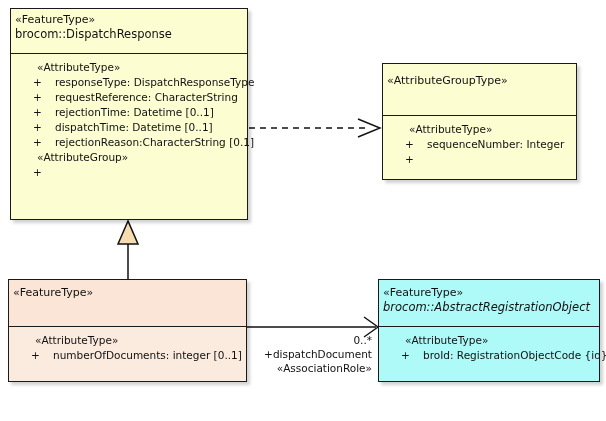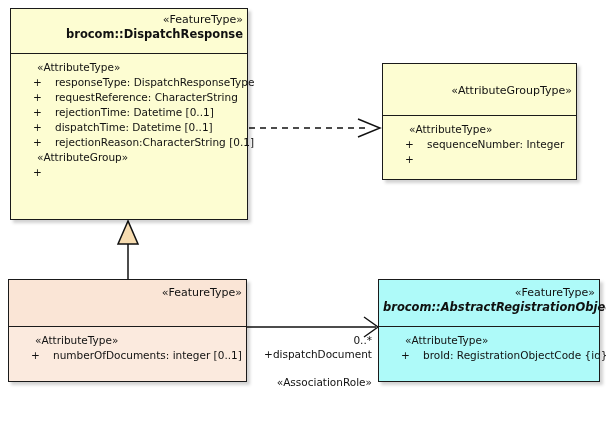--- a/index.html
+++ b/index.html
@@ -18,37 +18,37 @@
 
   
   .uml-class {
     position: absolute;
     box-sizing: border-box;
     border: 1.6px solid #1a1a1a;
     box-shadow: 3px 3px 3px rgba(0,0,0,0.18);
   }
   .uml-header {
     box-sizing: border-box;
-    text-align: right;
+    text-align: left;
     padding: 4px 4px 5px 4px;
     border-bottom: 1.6px solid #1a1a1a;
   }
   .uml-body {
     box-sizing: border-box;
     padding: 6px 4px 4px 16px;
   }
   .stereotype {
     font-size: 11px;
     color: #111;
     line-height: 14px;
     white-space: nowrap;
   }
   .classname {
     font-size: 11.5px;
-    font-weight: bold;
+    font-weight: normal;
     color: #111;
     line-height: 15px;
     white-space: nowrap;
   }
   .classname.abstract { font-style: italic; }
 
   .group-stereotype {
     font-size: 10.5px;
     color: #111;
     line-height: 15px;
@@ -77,21 +77,21 @@
     left: 10px; top: 8px; width: 238px; height: 212px;
     background: #fdfdd2;
   }
   #box-dispatch-response .uml-header { background: #fdfdd2; height: 45px; }
   #box-dispatch-response .uml-body { background: #fdfdd2; }
 
   #box-criterion-error {
     left: 382px; top: 63px; width: 195px; height: 117px;
     background: #fdfdd2;
   }
-  #box-criterion-error .uml-header { background: #fdfdd2; height: 52px; padding-top: 20px; }
+  #box-criterion-error .uml-header { background: #fdfdd2; height: 52px; padding-top: 10px; }
   #box-criterion-error .uml-body { background: #fdfdd2; }
 
   #box-dispatch-characteristics {
     left: 8px; top: 279px; width: 239px; height: 103px;
     background: #fbeade;
   }
   #box-dispatch-characteristics .uml-header { background: #fae5d6; height: 47px; padding-top: 6px; }
   #box-dispatch-characteristics .uml-body { background: #fbeade; }
 
   #box-abstract-registration {
@@ -113,21 +113,21 @@
   .assoc-label {
     position: absolute;
     font-size: 10.5px;
     color: #111;
     line-height: 14px;
     white-space: nowrap;
     text-align: right;
   }
   #assoc-multiplicity { left: 282px; top: 333px; width: 90px; }
   #assoc-role       { left: 252px; top: 347px; width: 120px; }
-  #assoc-stereotype { left: 252px; top: 375px; width: 120px; text-align: right; }
+  #assoc-stereotype { left: 252px; top: 361px; width: 120px; text-align: right; }
 </style>
 </head>
 <body>
 
 <div id="canvas">
 
   <svg class="connector-svg" viewBox="0 0 606 421" xmlns="http://www.w3.org/2000/svg">
 
      CriterionError --&gt;
     <g>

